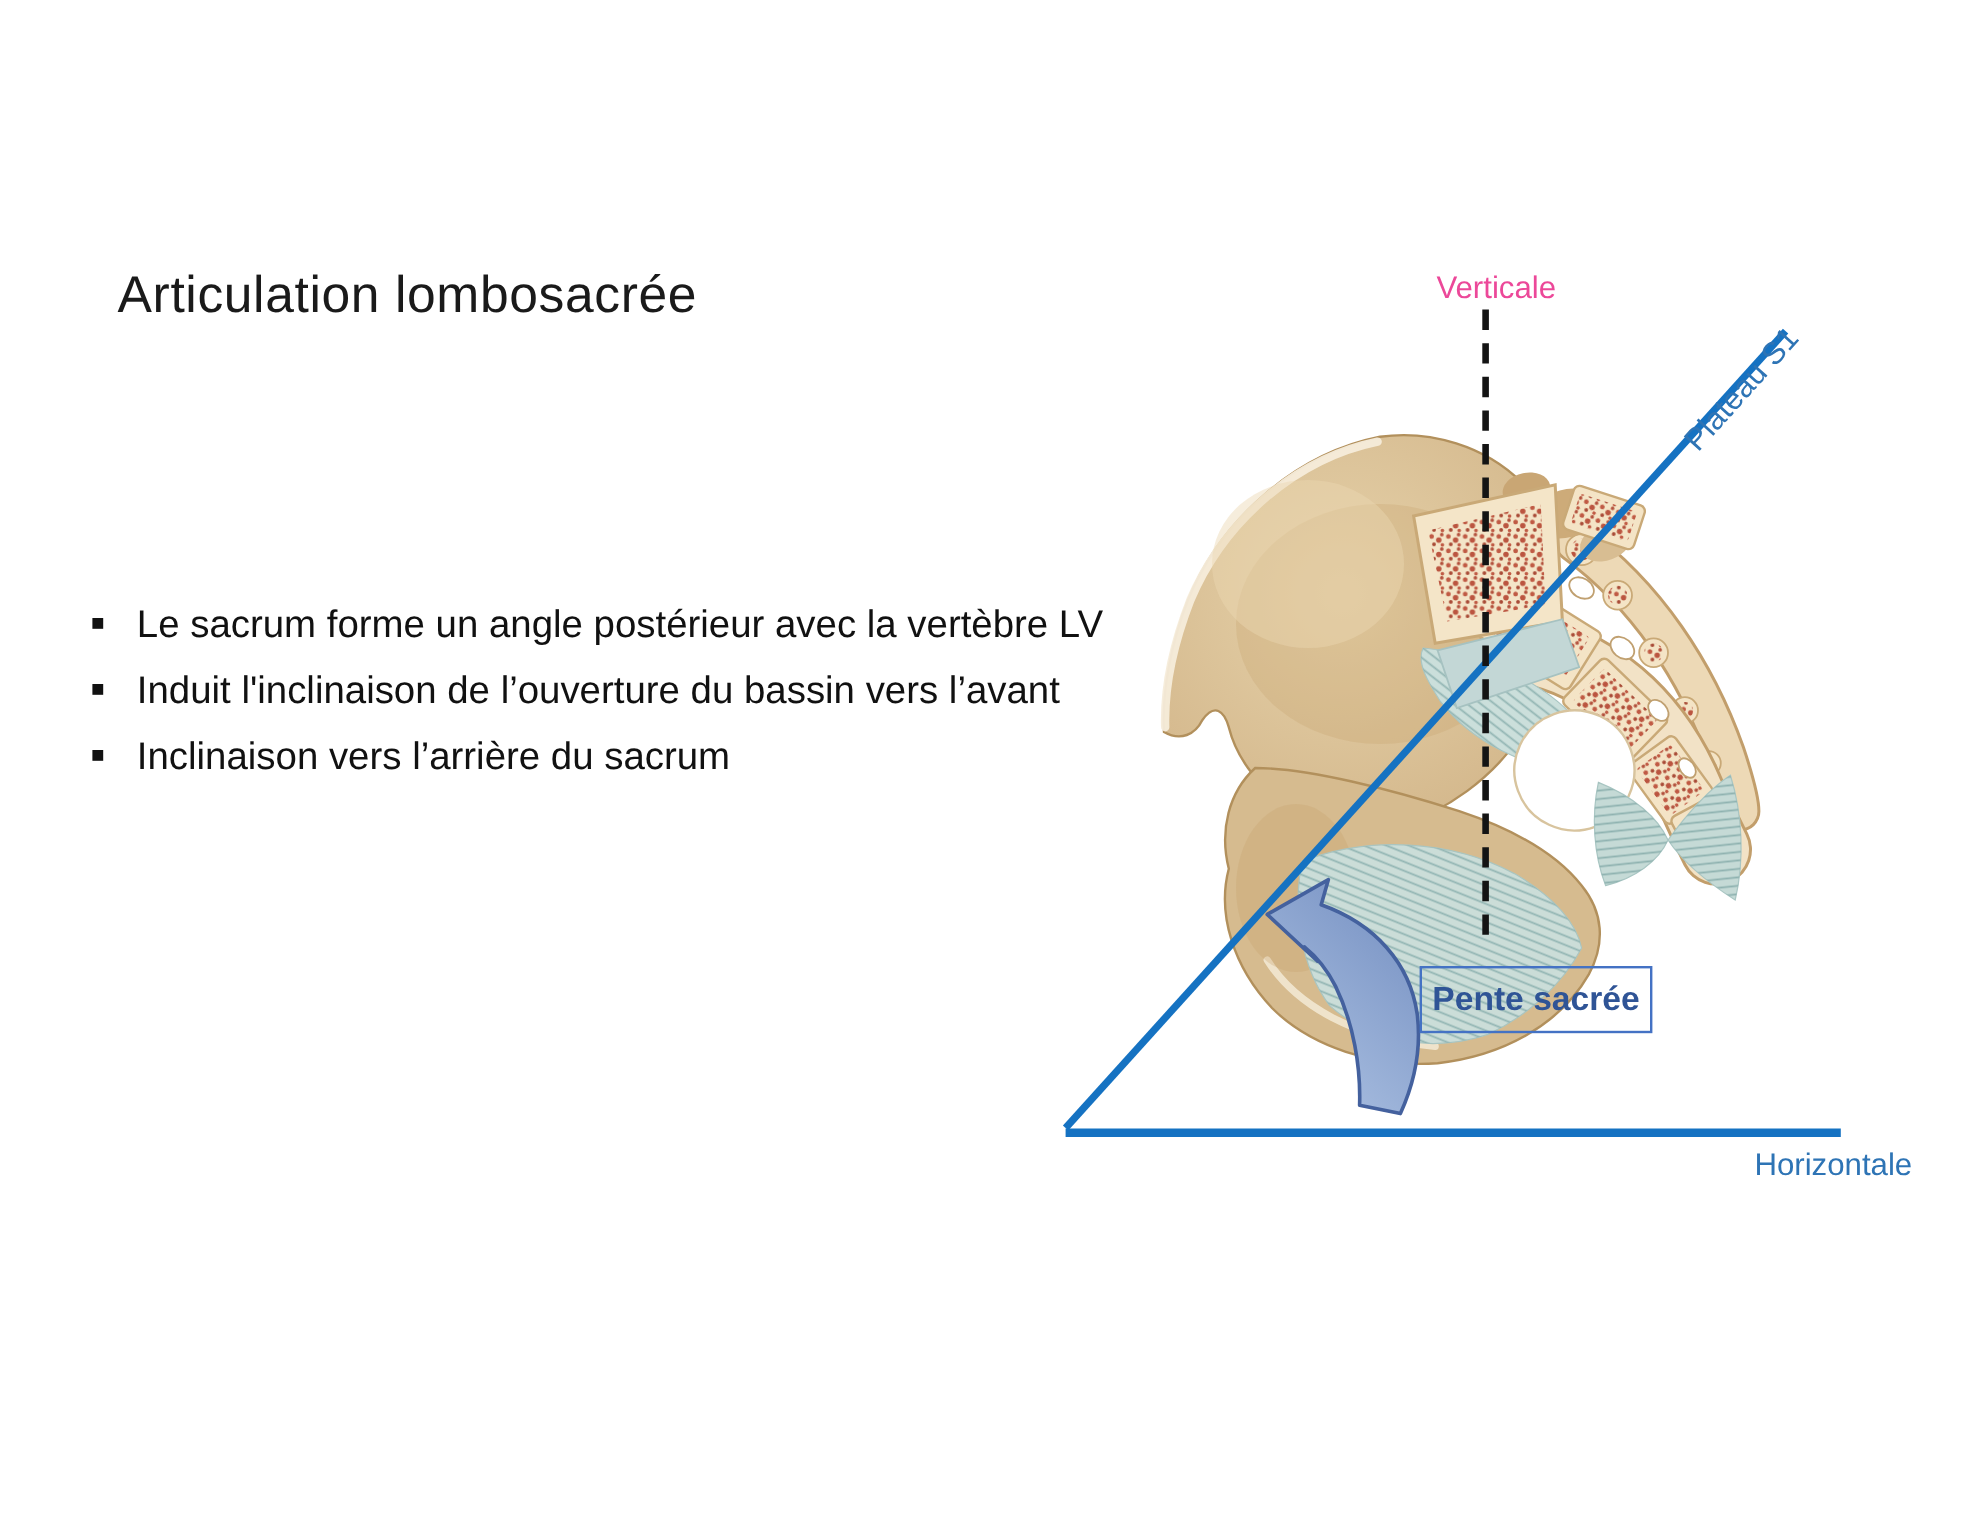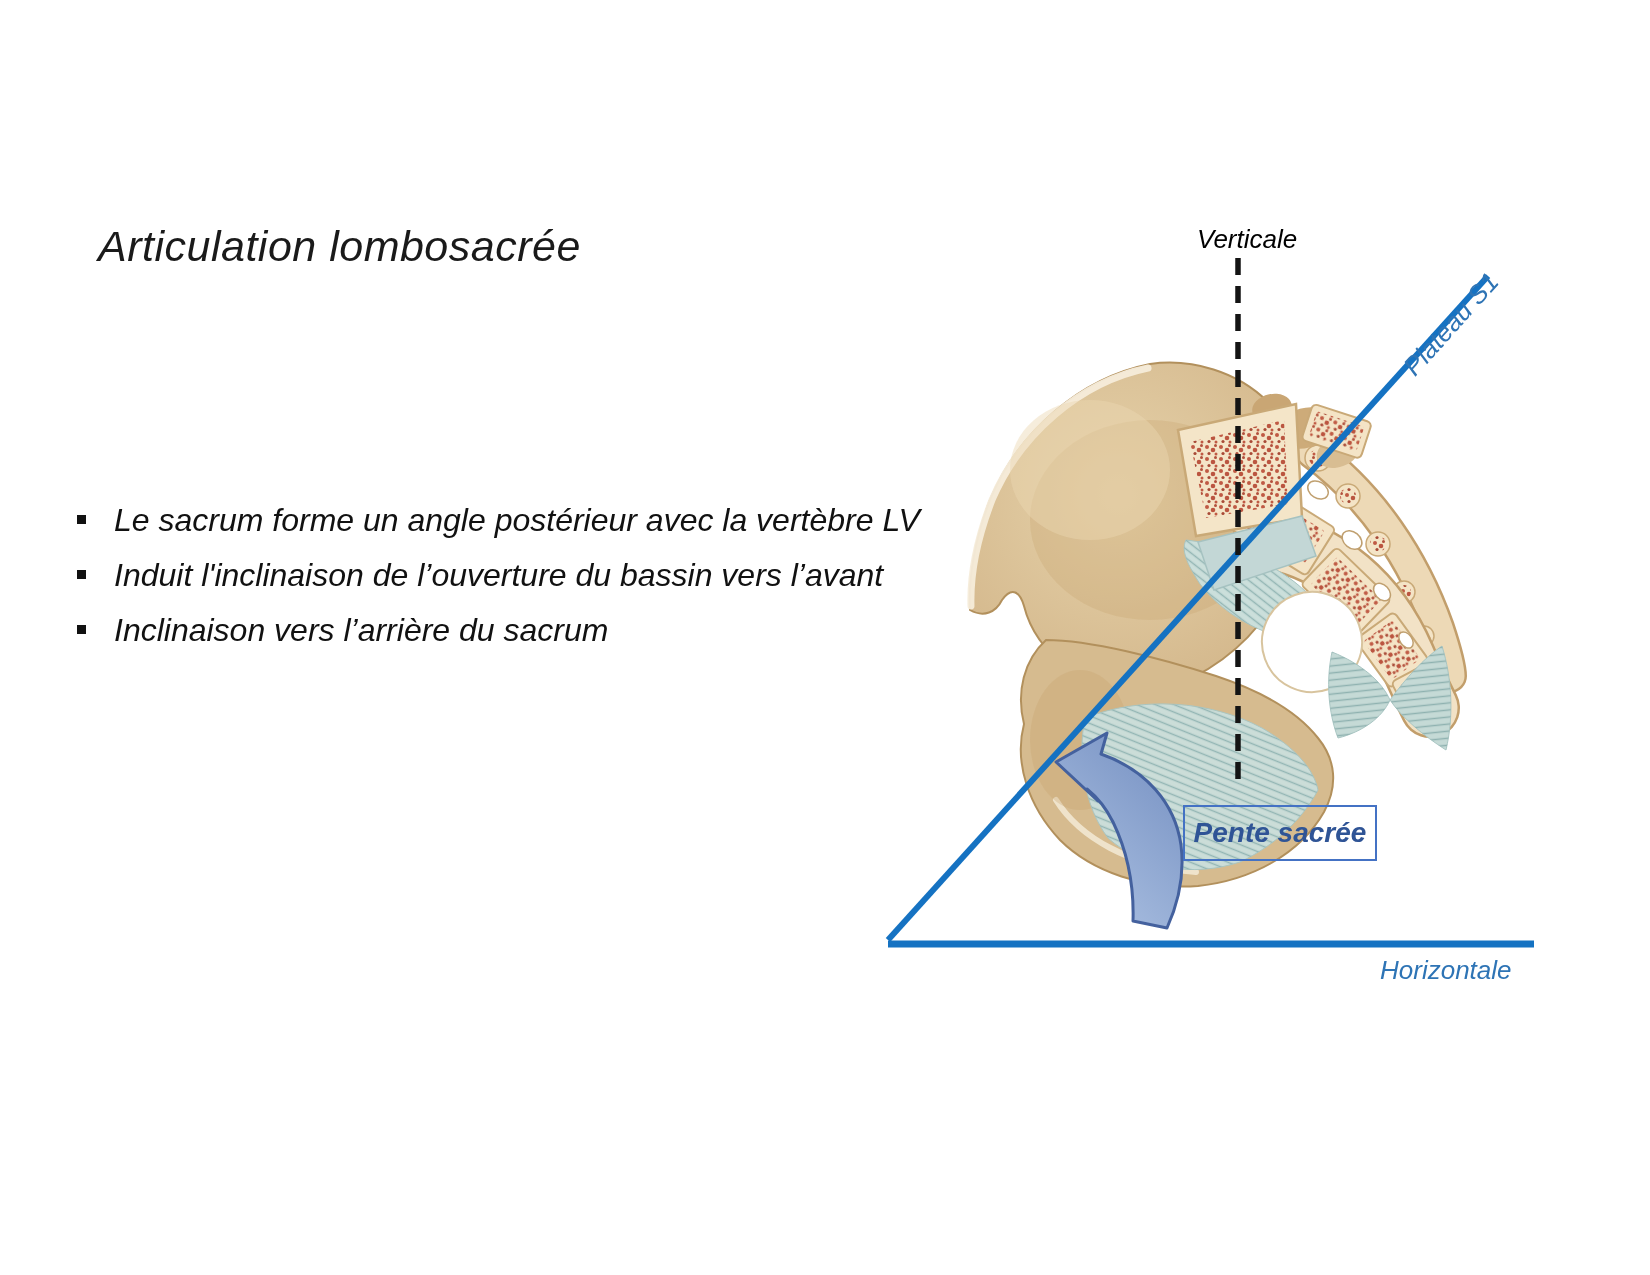--- a/index.html
+++ b/index.html
@@ -1,30 +1,30 @@
 <!DOCTYPE html>
 <html><head>
 <meta charset="utf-8">
 <style>
   html,body{margin:0;padding:0;background:#ffffff;}
   .slide{position:relative;width:1650px;height:1275px;background:#fff;overflow:hidden;
-         font-family:"Liberation Sans", sans-serif;font-style:italic;}
+         font-family:"Liberation Sans", sans-serif;}
   .title{position:absolute;left:98px;top:222px;margin:0;font-size:43px;font-weight:400;
          color:#1a1a1a;letter-spacing:0.5px;}
   .bullets{position:absolute;left:77px;top:507px;margin:0;padding:0;list-style:none;width:920px;}
   .bullets li{display:flex;align-items:flex-start;margin:0 0 29px 0;font-size:32px;color:#111;
               line-height:26px;white-space:nowrap;}
   .sq{width:9px;height:9px;background:#111;margin:8px 28px 0 0;flex:0 0 9px;}
   .bt b{font-weight:bold;}
   .fig{position:absolute;left:0;top:0;width:1650px;height:1275px;}
   .lbl{position:absolute;font-size:26px;}
-  .lbl-verticale{left:1197px;top:224px;color:#000000;}
+  .lbl-verticale{left:1197px;top:224px;color:#ec4899;}
   .lbl-plateau{left:1418px;top:352px;height:28px;color:#2E74B5;transform-origin:left bottom;
                transform:rotate(-48deg);white-space:nowrap;}
-  .lbl-horizontale{left:1380px;top:955px;color:#2E74B5;}
+  .lbl-horizontale{left:1462px;top:955px;color:#2E74B5;}
   .pente-box{position:absolute;left:1183px;top:805px;width:190px;height:52px;
              border:2.5px solid #4472C4;display:flex;align-items:center;justify-content:center;
              font-size:28px;font-weight:bold;color:#2F5496;background:transparent;white-space:nowrap;}
 </style>
 </head>
 <body>
 
 <div class="slide">
 
   <h1 class="title">Articulation lombosacrée</h1>

